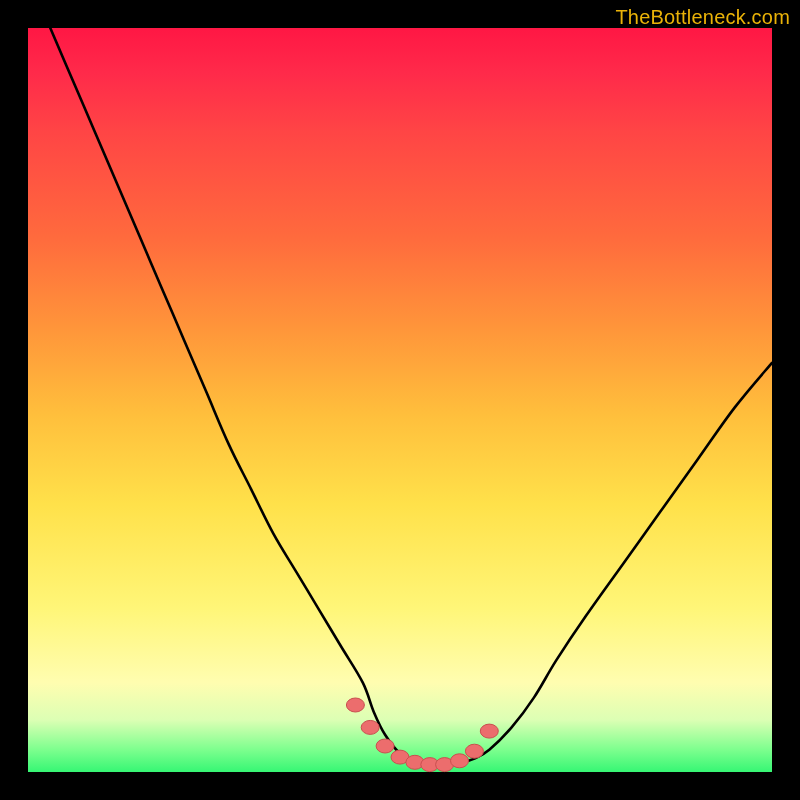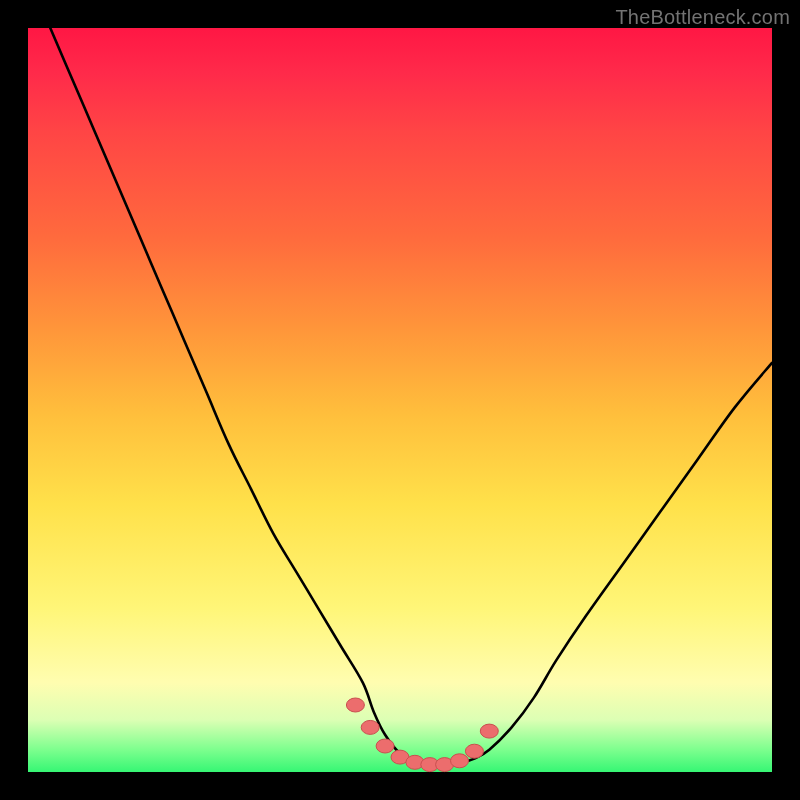--- a/index.html
+++ b/index.html
@@ -38,21 +38,21 @@
       #fffdb0 88%,
       #dcffb4 93%,
       #7dff8e 97%,
       #36f674 100%
     );
   }
   .watermark {
     position: absolute;
     top: 6px;
     right: 10px;
-    color: #737373;
+    color: #eab308;
     font-size: 20px;
     font-weight: 500;
     letter-spacing: 0.2px;
     user-select: none;
   }
   svg.curve {
     position: absolute;
     left: 0;
     top: 0;
     width: 744px;

